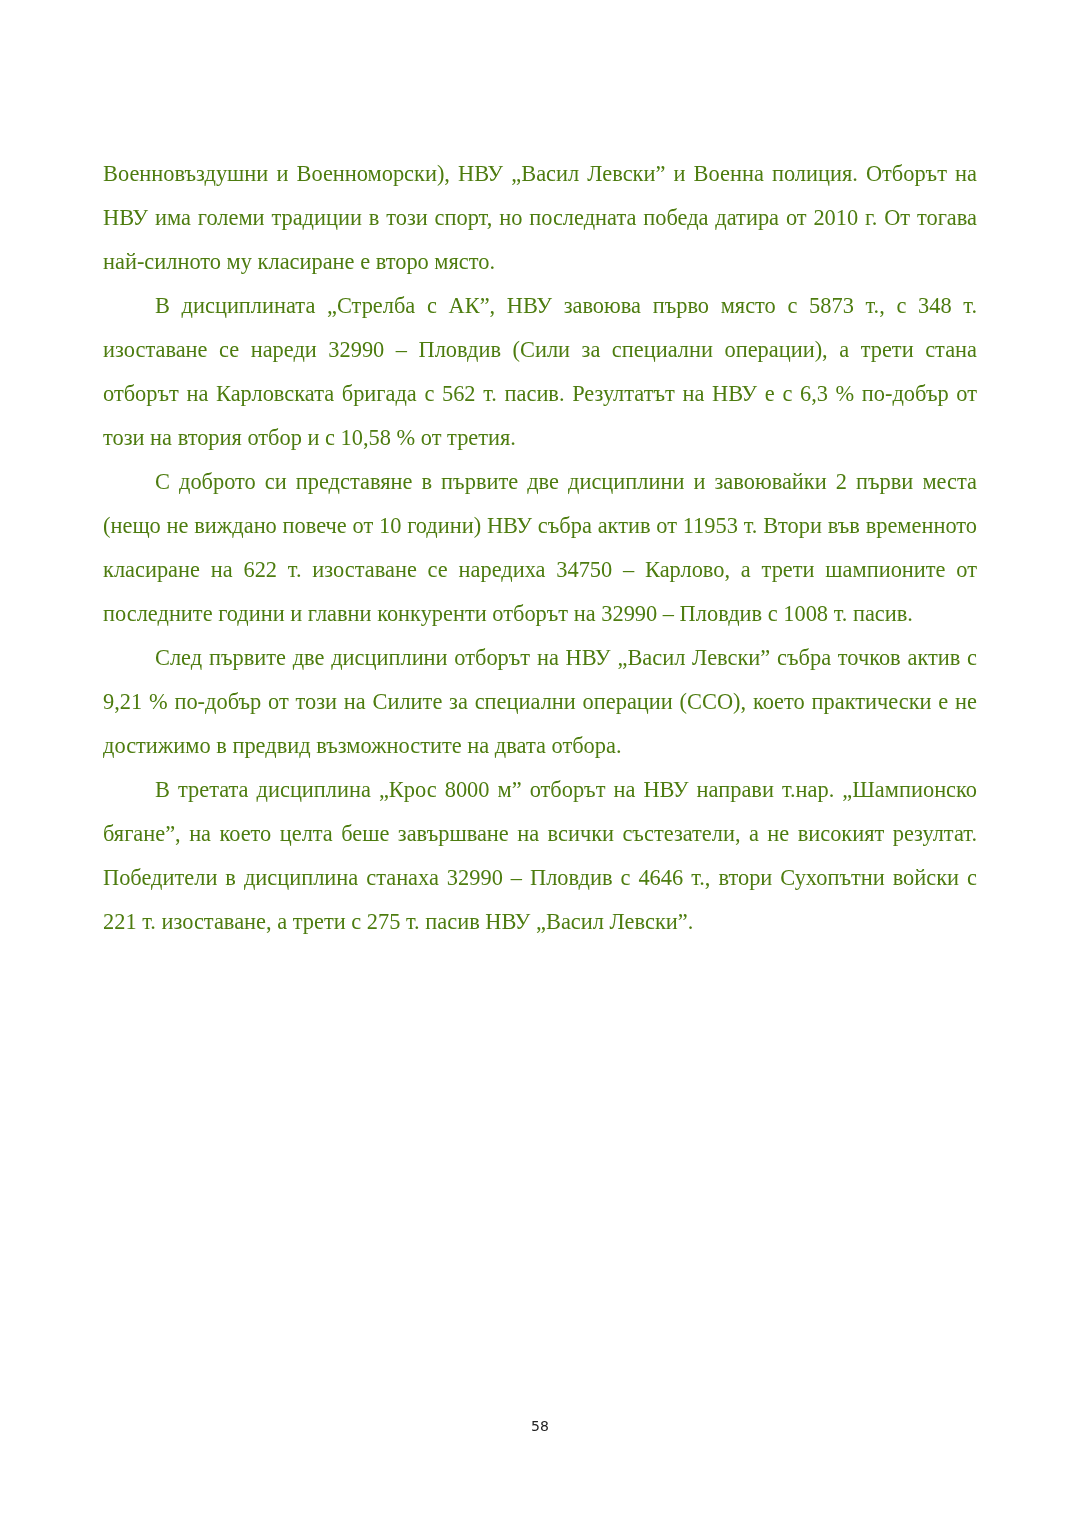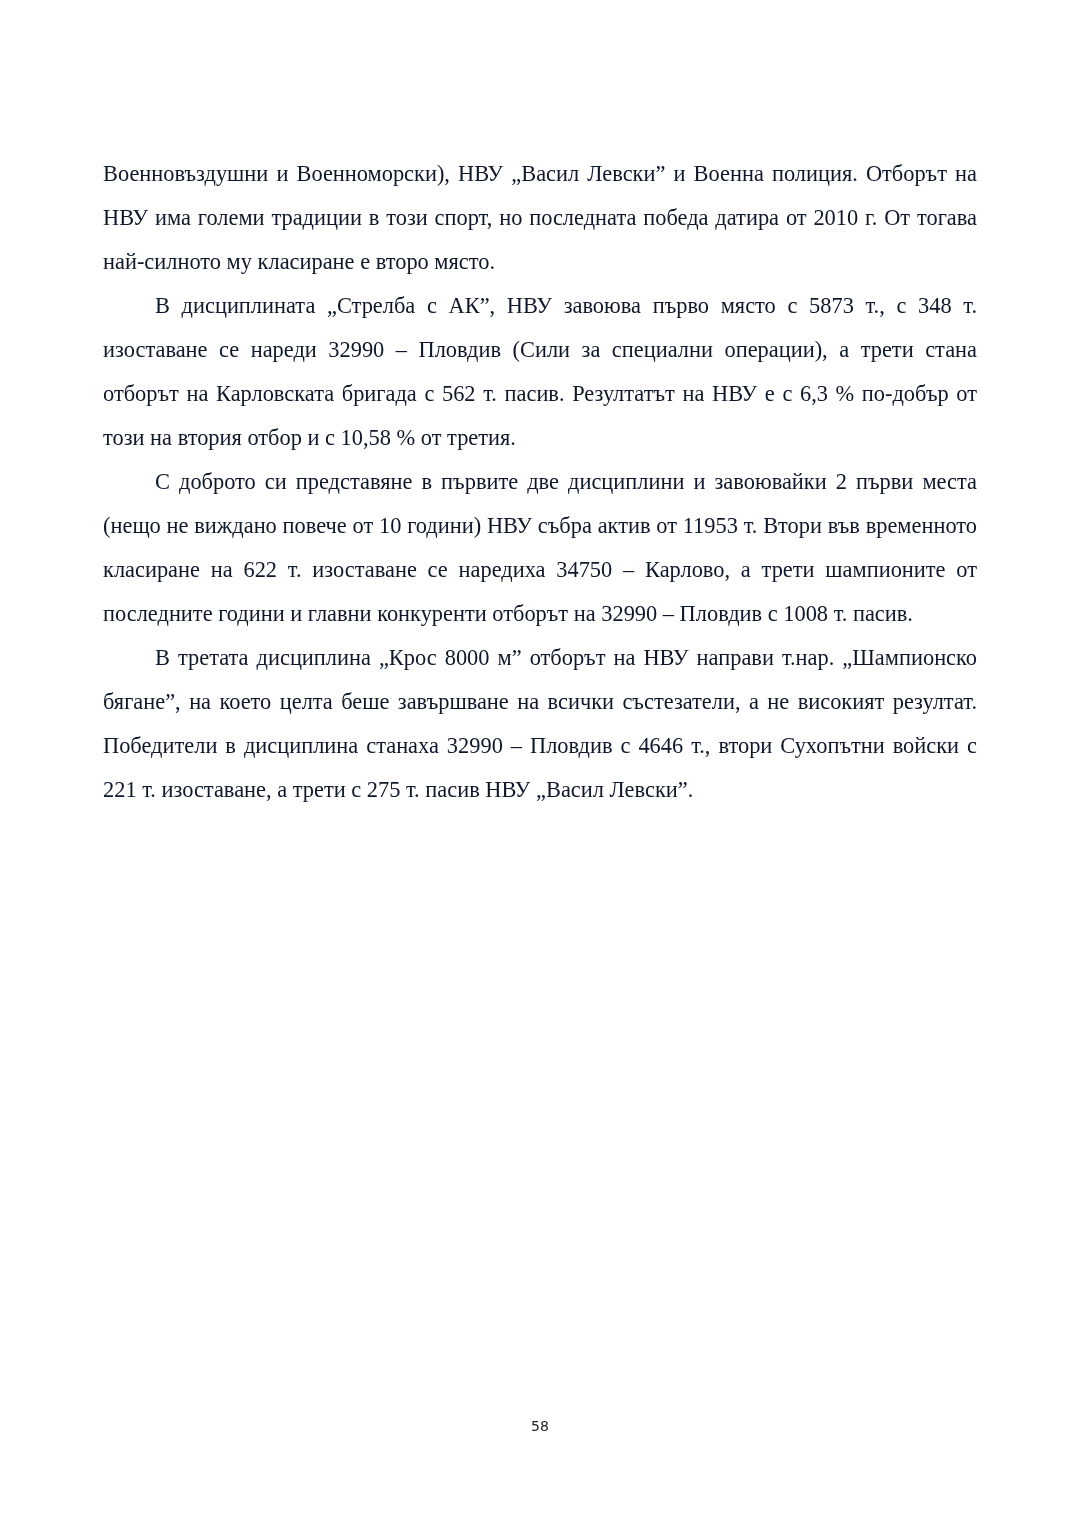--- a/index.html
+++ b/index.html
@@ -11,21 +11,21 @@
       width: 1080px;
       height: 1527px;
       position: relative;
       overflow: hidden;
     }
     .page {
       position: absolute;
       left: 103px;
       top: 152px;
       width: 874px;
-      color: #0f172a;
+      color: #4d7c0f;
       font-family: "Liberation Serif", "DejaVu Serif", serif;
       font-size: 22.4px;
       line-height: 44px;
     }
     .page p {
       margin: 0;
       text-align: justify;
       text-indent: 52px;
     }
     .page p.noindent {
@@ -42,16 +42,17 @@
       color: #222222;
     }
   </style>
 </head>
 <body>
 
 <div class="page">
   <p class="noindent">Военновъздушни и Военноморски), НВУ „Васил Левски” и Военна полиция. Отборът на НВУ има големи традиции в този спорт, но последната победа датира от 2010 г. От тогава най-силното му класиране е второ място.</p>
   <p>В дисциплината „Стрелба с АК”, НВУ завоюва първо място с 5873 т., с 348 т. изоставане се нареди 32990 – Пловдив (Сили за специални операции), а трети стана отборът на Карловската бригада с 562 т. пасив. Резултатът на НВУ е с 6,3 % по-добър от този на втория отбор и с 10,58 % от третия.</p>
   <p>С доброто си представяне в първите две дисциплини и завоювайки 2 първи места (нещо не виждано повече от 10 години) НВУ събра актив от 11953 т. Втори във временното класиране на 622 т. изоставане се наредиха 34750 – Карлово, а трети шампионите от последните години и главни конкуренти отборът на 32990 – Пловдив с 1008 т. пасив.</p>
+  <p>След първите две дисциплини отборът на НВУ „Васил Левски” събра точков актив с 9,21 % по-добър от този на Силите за специални операции (ССО), което практически е не достижимо в предвид възможностите на двата отбора.</p>
   <p>В третата дисциплина „Крос 8000 м” отборът на НВУ направи т.нар. „Шампионско бягане”, на което целта беше завършване на всички състезатели, а не високият резултат. Победители в дисциплина станаха 32990 – Пловдив с 4646 т., втори Сухопътни войски с 221 т. изоставане, а трети с 275 т. пасив НВУ „Васил Левски”.</p>
 </div>
 
 <div class="page-number">58</div>
 
 </body></html>

